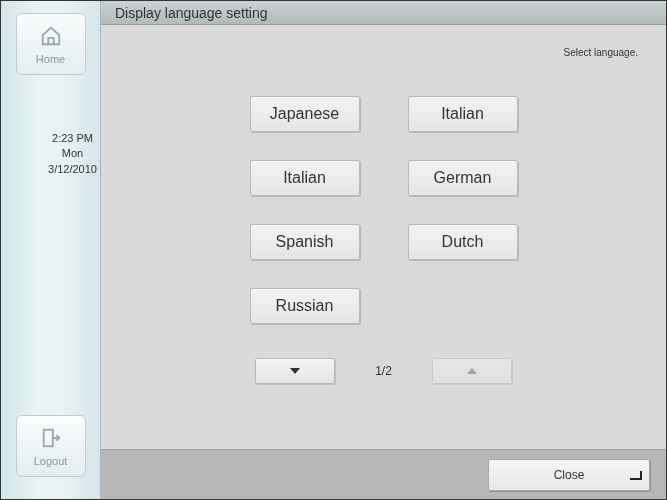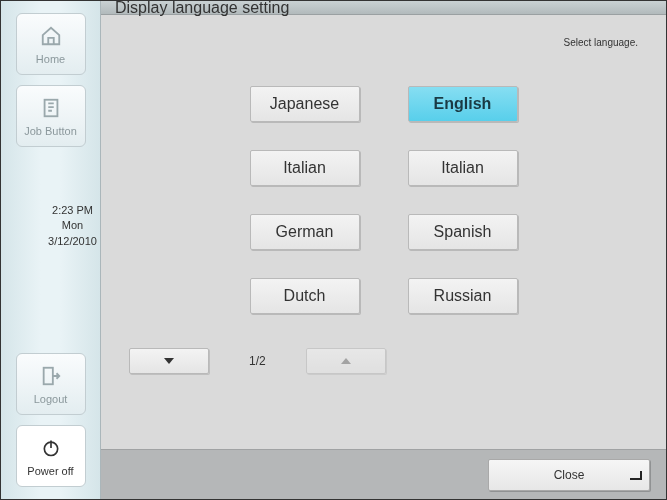--- a/index.html
+++ b/index.html
@@ -49,27 +49,27 @@
   .side-grow { flex: 1; }
 
   .main {
     flex: 1;
     height: 100%;
     display: flex;
     flex-direction: column;
     background: #dadada;
   }
   .titlebar {
-    height: 14px;
+    height: 24px;
     background: linear-gradient(to bottom, #c9d1d3, #b2babc);
     border-bottom: 1px solid #9aa0a2;
     display: flex;
     align-items: center;
     padding: 0 14px;
-    font-size: 16px;
+    font-size: 14px;
     color: #333;
     text-align: center;
   }
   .content {
     flex: 1;
     position: relative;
     padding: 22px 28px 0 28px;
   }
   .prompt {
     font-size: 10px;
@@ -99,21 +99,21 @@
     cursor: pointer;
   }
   .lang-btn.selected {
     background: linear-gradient(to bottom, #86def2, #58cfeb);
     font-weight: bold;
     color: #1a3a44;
   }
   .pager {
     display: flex;
     align-items: center;
-    justify-content: flex-start;
+    justify-content: center;
     gap: 40px;
     margin-top: 34px;
   }
   .pg-btn {
     width: 80px;
     height: 26px;
     background: linear-gradient(to bottom, #f3f3f3, #e5e5e5);
     border: 1px solid #b9b9b9;
     border-radius: 2px;
     box-shadow: 1px 1px 0 rgba(0,0,0,0.12);
@@ -155,70 +155,51 @@
 <div class="sidebar">
   <div class="side-btn">
     <span class="ic">
       <svg width="22" height="22" viewBox="0 0 24 24" fill="none" stroke="#9aa8ac" stroke-width="2">
           <path d="M3 11 L12 3 L21 11 V21 H3 Z"></path>
           <path d="M9 21 V14 H15 V21"></path>
         </svg>
     </span>
     <span>Home</span>
   </div>
-  <div class="side-btn">
-    <span class="ic">
-      <svg width="22" height="22" viewBox="0 0 24 24" fill="none" stroke="#9aa8ac" stroke-width="2">
-          <rect x="5" y="3" width="14" height="18"></rect>
-          <path d="M9 7h6M9 11h6M9 15h4"></path>
-        </svg>
-    </span>
-    <span>Job Button</span>
-  </div>
 
   <div class="side-spacer"></div>
 
   <div class="side-time">
     <div>2:23 PM  Mon</div>
     <div>3/12/2010</div>
   </div>
 
   <div class="side-grow"></div>
 
   <div class="side-btn">
     <span class="ic">
       <svg width="22" height="22" viewBox="0 0 24 24" fill="none" stroke="#9aa8ac" stroke-width="2">
           <rect x="4" y="3" width="10" height="18"></rect>
           <path d="M14 12h7M18 9l3 3-3 3"></path>
         </svg>
     </span>
     <span>Logout</span>
   </div>
-  <div class="side-btn pwr">
-    <span class="ic">
-      <svg width="20" height="20" viewBox="0 0 24 24" fill="none" stroke="#333" stroke-width="2">
-          <circle cx="12" cy="13" r="8"></circle>
-          <line x1="12" y1="3" x2="12" y2="12"></line>
-        </svg>
-    </span>
-    <span>Power off</span>
-  </div>
 </div>
 
 <div class="main">
   <div class="titlebar">
     <span>Display language setting</span>
   </div>
 
   <div class="content">
     <div class="prompt">Select language.</div>
 
     <div class="lang-grid" id="lang-grid">
         <div class="lang-btn">Japanese</div>
-        <div class="lang-btn selected">English</div>
         <div class="lang-btn">Italian</div>
         <div class="lang-btn">Italian</div>
         <div class="lang-btn">German</div>
         <div class="lang-btn">Spanish</div>
         <div class="lang-btn">Dutch</div>
         <div class="lang-btn">Russian</div>
       </div>
 
     <div class="pager">
       <div class="pg-btn" id="pg-next">

